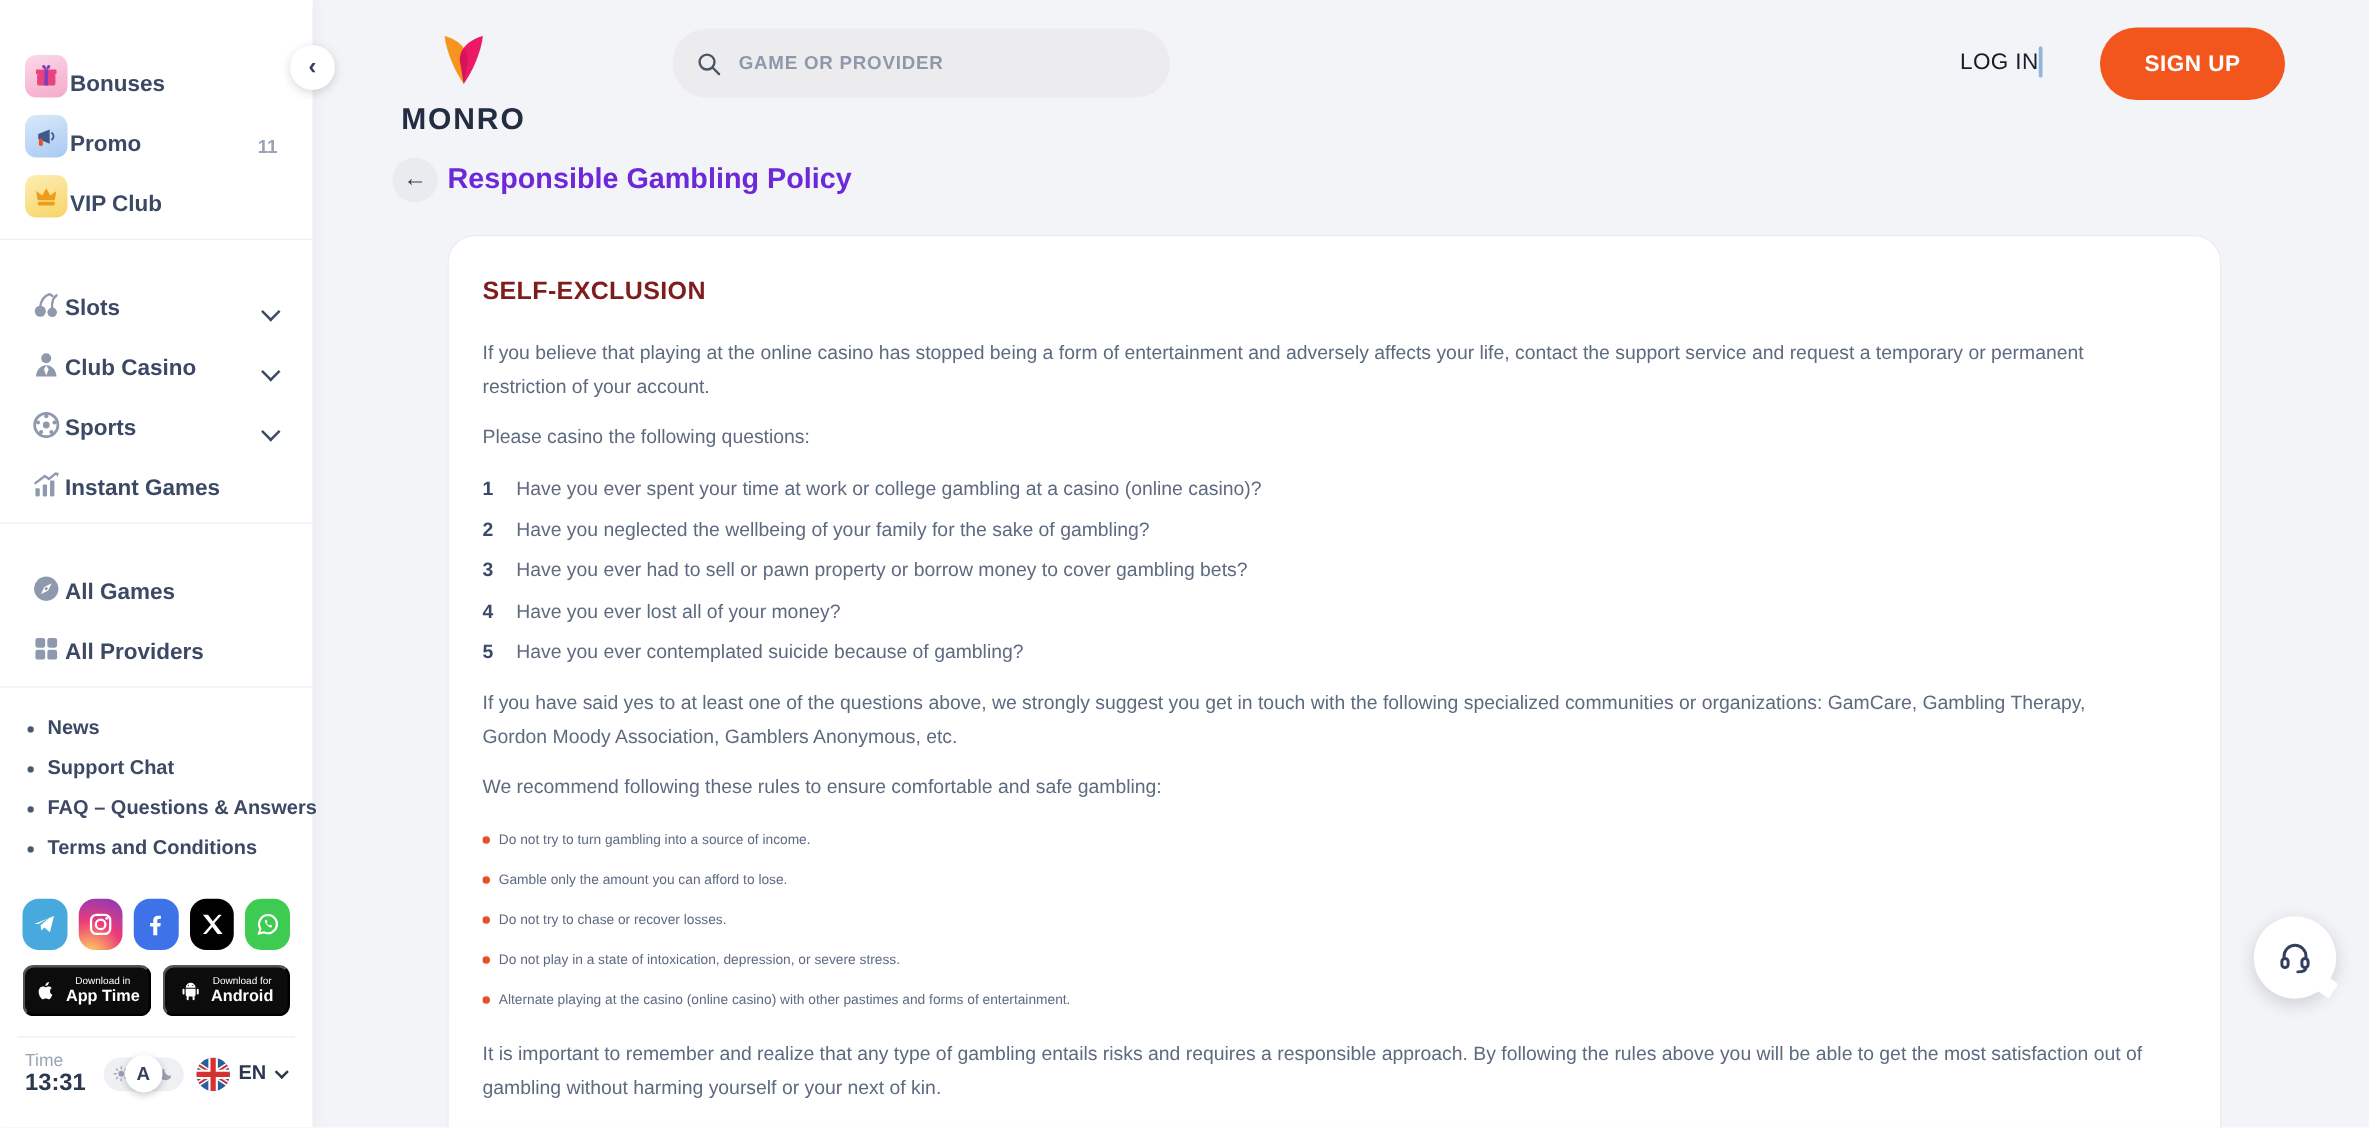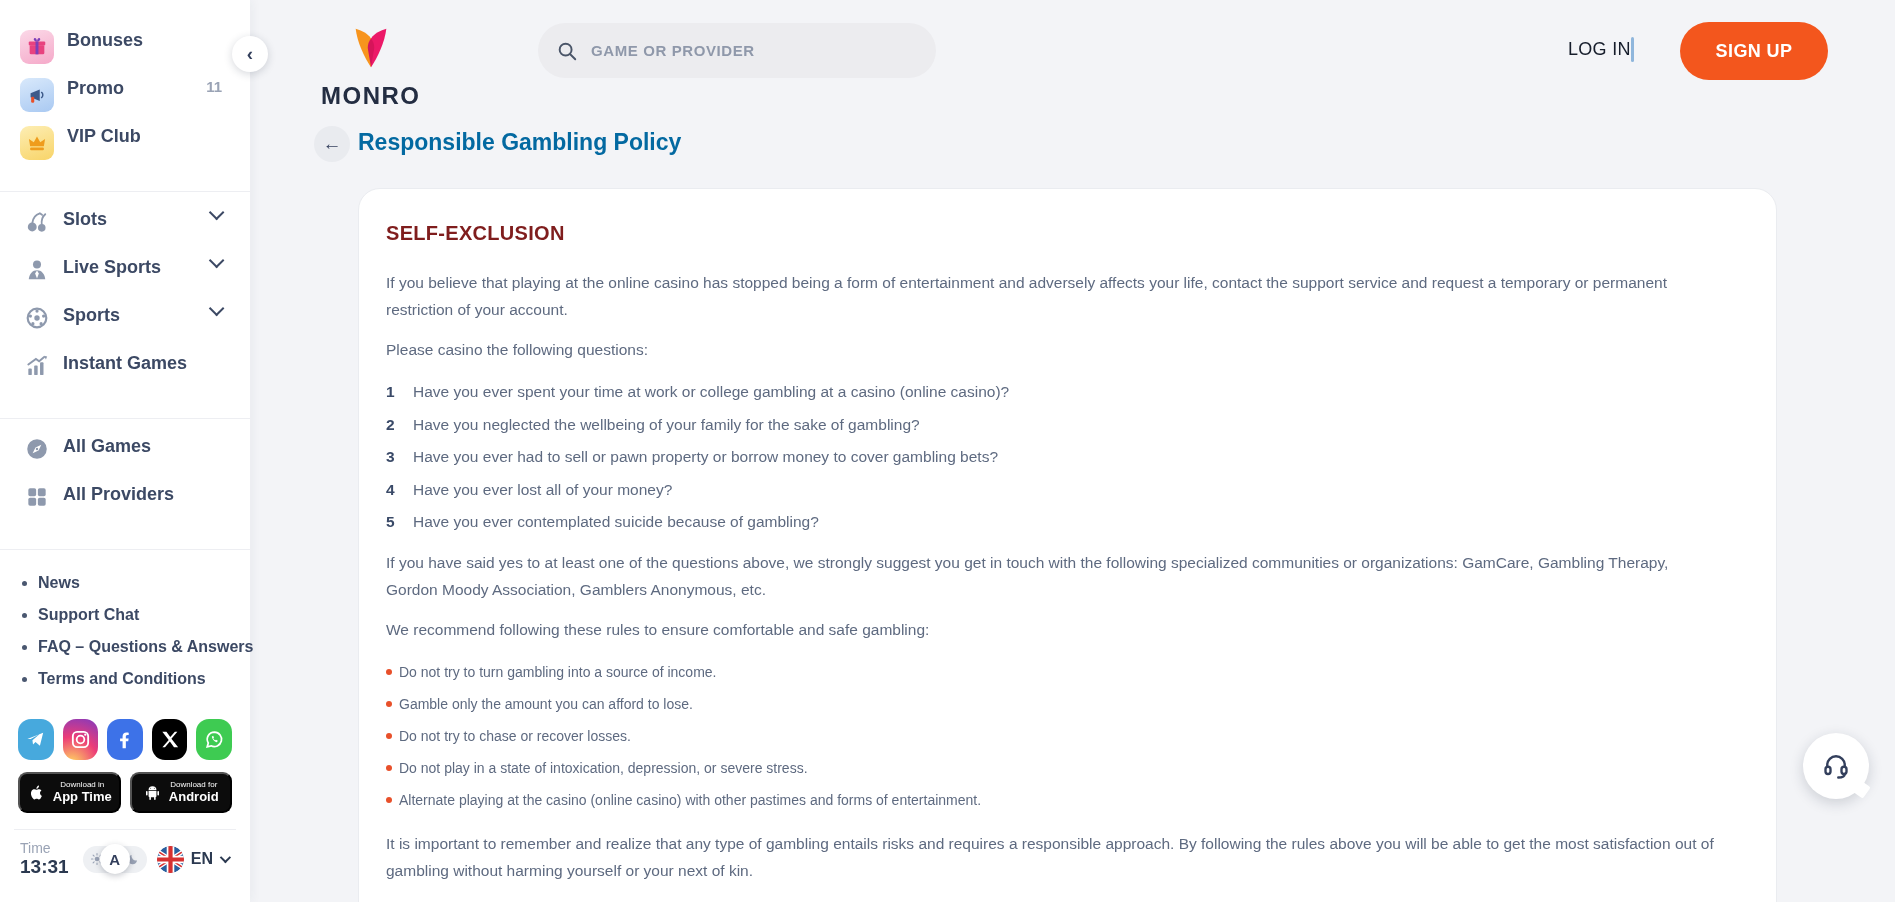--- a/index.html
+++ b/index.html
@@ -3,21 +3,21 @@
 <meta charset="utf-8">
 <style>
   * { margin:0; padding:0; box-sizing:border-box; }
   html,body { width:1895px; height:902px; overflow:hidden; }
   body { background:#f3f4f7; font-family:"Liberation Sans", sans-serif; position:relative; }
 
   
   .sidebar { position:absolute; left:0; top:0; width:250px; height:902px; background:#fff;
              box-shadow:2px 0 10px rgba(40,50,70,.05); z-index:5; }
   .side-section { padding:0 14px; }
-  .side-item { display:flex; align-items:flex-start; height:48px; padding:0 6px; gap:13px; cursor:pointer; }
+  .side-item { display:flex; align-items:flex-end; height:48px; padding:0 6px; gap:2px; cursor:pointer; }
   .app-ic { width:34px; height:34px; border-radius:9px; display:flex; align-items:center; justify-content:center; flex:none; }
   .app-ic svg { width:22px; height:22px; }
   .ic-gift  { background:linear-gradient(160deg,#fbd9e8,#f5a9c9); }
   .ic-mega  { background:linear-gradient(160deg,#d9e9fb,#a9c9f2); }
   .ic-crown { background:linear-gradient(160deg,#fdeeb4,#f8d468); }
   .g-ic { width:26px; height:26px; flex:none; margin-left:4px; }
   .side-label { font-size:18px; font-weight:700; color:#3c4964; white-space:nowrap; }
   .side-badge { margin-left:auto; font-size:15px; font-weight:600; color:#9aa3b5; padding-right:8px; }
   .chev-down { margin-left:auto; margin-right:10px; width:11px; height:11px; border-right:2.4px solid #3c4964;
                border-bottom:2.4px solid #3c4964; transform:rotate(45deg) translateY(-3px); flex:none; }
@@ -80,31 +80,31 @@
 
   .login-btn { position:absolute; left:1318px; top:39px; background:none; border:none; font-size:18px;
                font-weight:400; color:#161d2b; letter-spacing:.3px; cursor:pointer; font-family:"Liberation Sans",sans-serif; }
   .auth-divider { position:absolute; left:1381px; top:37px; width:3px; height:25px; background:#8fb6dc; border-radius:2px; }
   .signup-btn { position:absolute; left:1430px; top:22px; width:148px; height:58px; border:none;
                 border-radius:29px; background:#f3561d; color:#fff; font-size:18px; font-weight:800;
                 letter-spacing:.4px; cursor:pointer; font-family:"Liberation Sans",sans-serif; }
 
   .back-btn { position:absolute; left:64px; top:126px; width:36px; height:36px; border-radius:50%;
               background:#e9ebef; border:none; font-size:19px; color:#333f5c; cursor:pointer; line-height:34px; }
-  .page-title { position:absolute; left:108px; top:129px; font-size:23px; font-weight:800; color:#0369a1; }
+  .page-title { position:absolute; left:108px; top:129px; font-size:23px; font-weight:800; color:#6d28d9; }
 
   .card { position:absolute; left:108px; top:188px; width:1419px; height:960px; background:#fff;
           border:1px solid #eaecf0; border-radius:22px; padding:33px 60px 48px 27px; }
   .card h2 { font-size:20px; font-weight:800; color:#7f1d1d; letter-spacing:.3px; margin-bottom:24px; }
   .card p { font-size:15.5px; line-height:27px; color:#5e6a80; margin-bottom:13px; }
   .q-list { list-style:none; margin:2px 0 10px 0; }
   .q-item { display:flex; line-height:32.5px; font-size:15.5px; color:#5e6a80; }
   .q-num { width:27px; flex:none; font-weight:700; color:#3a4a68; }
   .r-list { list-style:none; margin:6px 0 14px 0; }
-  .r-item { position:relative; padding-left:13px; line-height:32px; font-size:14px; color:#5e6a80; }
+  .r-item { position:relative; padding-left:13px; line-height:32px; font-size:11px; color:#5e6a80; }
   .r-item .r-dot { position:absolute; left:0; top:13px; width:6px; height:6px; border-radius:50%; background:#e8502a; }
 
   
   .chat-bubble { position:absolute; left:1803px; top:733px; width:66px; height:66px; border-radius:50%;
                  background:#fff; box-shadow:0 4px 14px rgba(30,40,60,.18); display:flex; align-items:center;
                  justify-content:center; cursor:pointer; z-index:7; }
   .chat-bubble::after { content:""; position:absolute; right:1px; bottom:3px; width:14px; height:14px;
                  background:#fff; transform:rotate(35deg); border-radius:2px; }
   .chat-bubble svg { width:30px; height:30px; position:relative; z-index:1; }
 </style>
@@ -161,21 +161,21 @@
       <span class="chev-down"></span>
     </div>
     <div class="side-item">
       <span class="g-ic">
         <svg viewBox="0 0 24 24">
             <circle cx="12" cy="7" r="3.7" fill="#8e99ad"></circle>
             <path d="M4.4 20.5c.5-5.2 3.6-8.3 7.6-8.3s7.1 3.1 7.6 8.3z" fill="#8e99ad"></path>
             <path d="M12 12.4l-1.7 2.8 1.7 4.6 1.7-4.6z" fill="#fff"></path>
           </svg>
       </span>
-      <span class="side-label">Live Sports</span>
+      <span class="side-label">Club Casino</span>
       <span class="chev-down"></span>
     </div>
     <div class="side-item">
       <span class="g-ic">
         <svg viewBox="0 0 24 24">
             <circle cx="12" cy="12" r="8.6" fill="none" stroke="#8e99ad" stroke-width="2"></circle>
             <circle cx="12" cy="12" r="2.5" fill="#8e99ad"></circle>
             <circle cx="12" cy="5.6" r="1.5" fill="#8e99ad"></circle>
             <circle cx="5.9" cy="10.2" r="1.5" fill="#8e99ad"></circle>
             <circle cx="18.1" cy="10.2" r="1.5" fill="#8e99ad"></circle>

